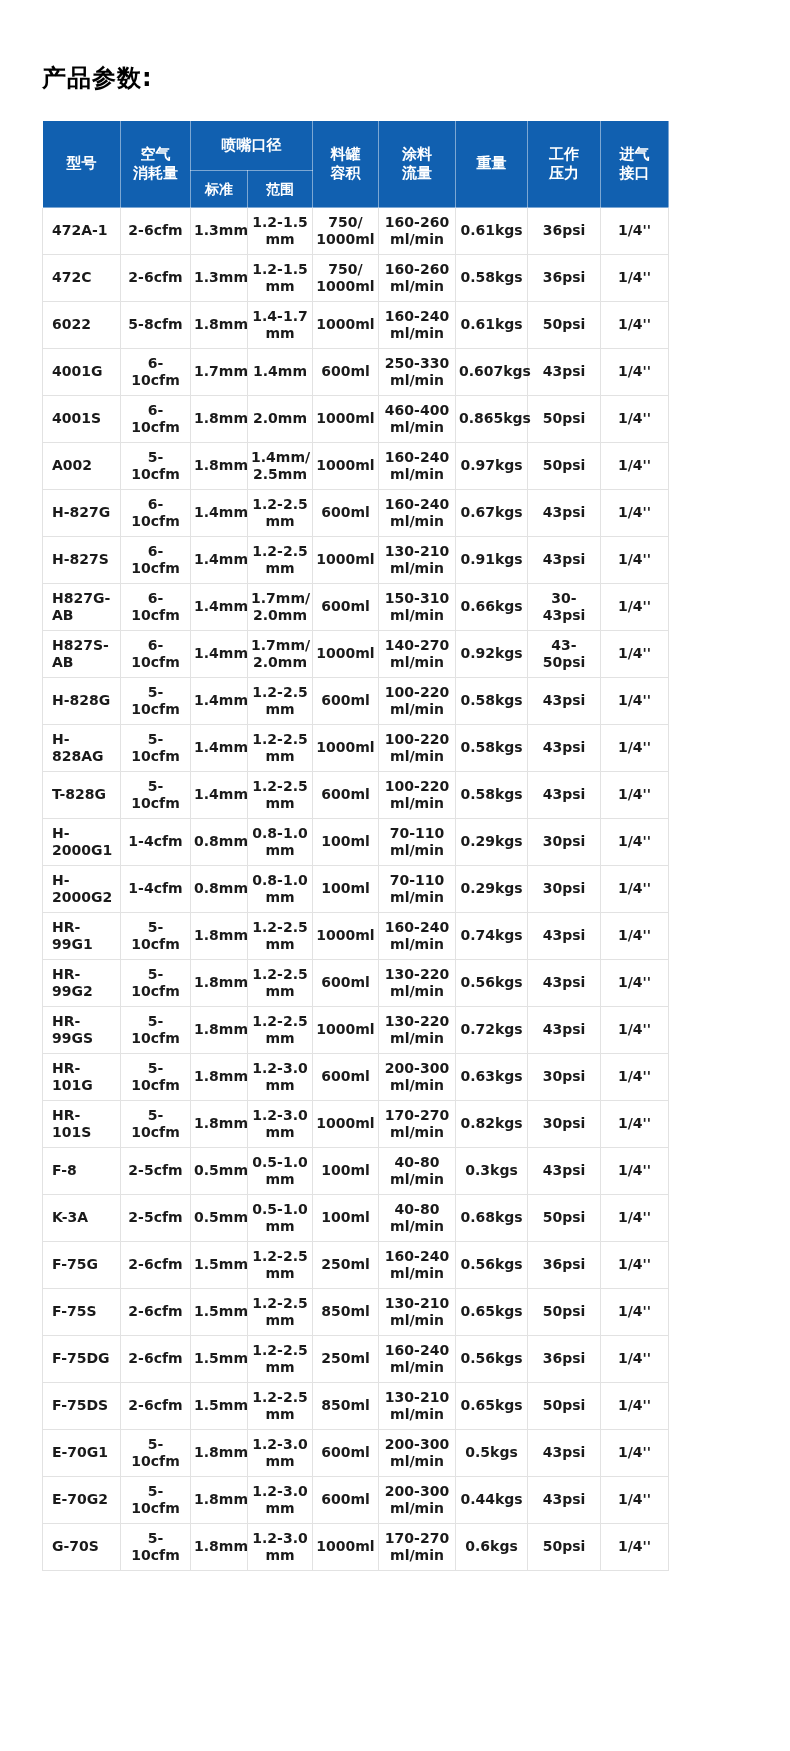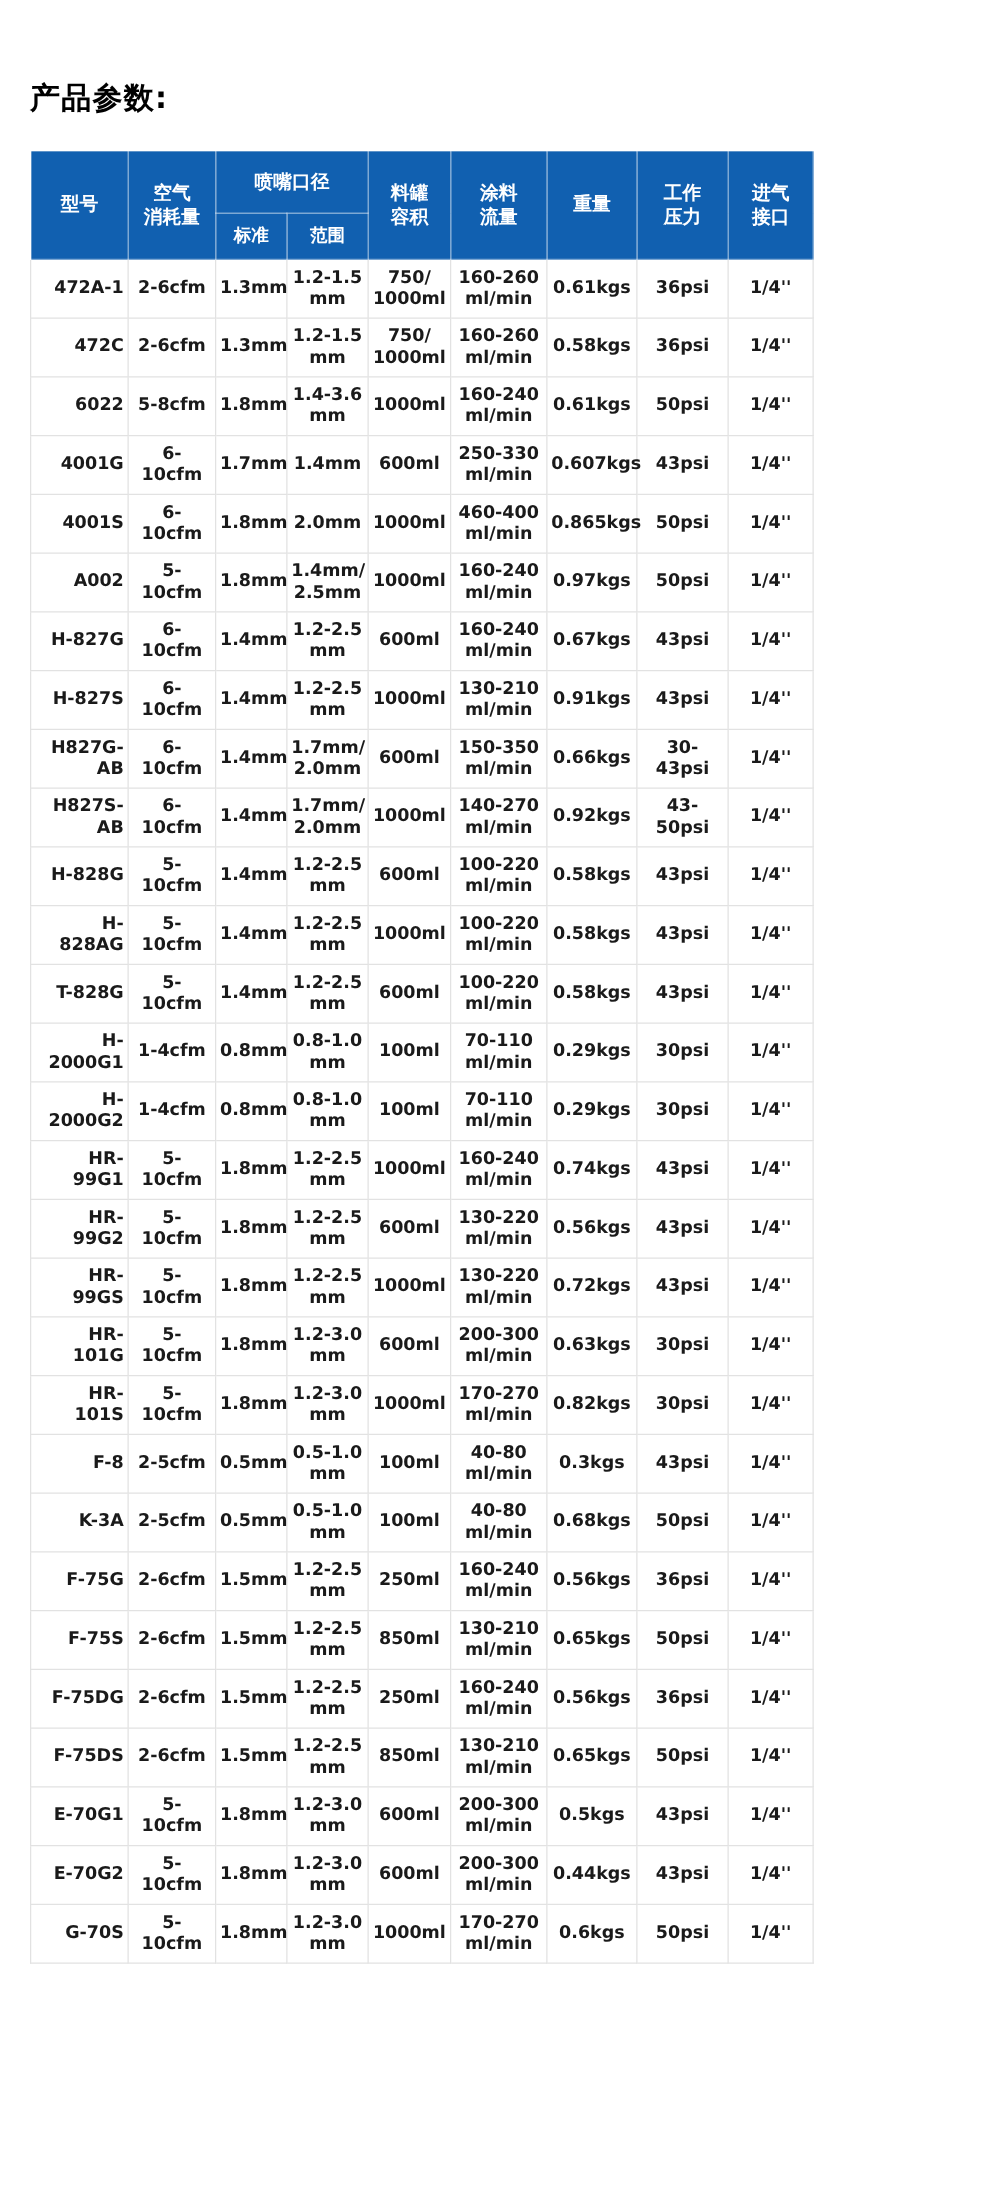--- a/index.html
+++ b/index.html
@@ -3,21 +3,21 @@
 <meta charset="utf-8">
 <style>
   * { margin: 0; padding: 0; box-sizing: border-box; }
   html, body { background: #ffffff; }
   body {
     width: 790px;
     min-height: 1751px;
     font-family: "DejaVu Sans", "Liberation Sans", sans-serif;
     color: #111111;
   }
-  .page { padding: 62px 42px 0 24px; }
+  .page { padding: 62px 42px 0 42px; }
   .title {
     font-size: 24px;
     font-weight: 700;
     color: #000000;
     letter-spacing: 1px;
     margin-bottom: 26px;
   }
   table.spec-table {
     width: 626px;
     border-collapse: collapse;
@@ -43,21 +43,21 @@
     font-weight: 700;
     color: #1a1a1a;
     text-align: center;
     vertical-align: middle;
     height: 47px;
     white-space: pre-line;
     line-height: 1.25;
     padding: 2px 3px;
   }
   table.spec-table td.model-cell {
-    text-align: right;
+    text-align: left;
     padding-left: 9px;
   }
 </style>
 </head>
 <body>
 
 <div class="page">
   <h1 class="title">产品参数:</h1>
 
   <table class="spec-table">
@@ -119,21 +119,21 @@
           <td>160-260
 ml/min</td>
           <td>0.58kgs</td>
           <td>36psi</td>
           <td>1/4''</td>
         </tr>
         <tr>
           <td class="model-cell">6022</td>
           <td>5-8cfm</td>
           <td>1.8mm</td>
-          <td>1.4-3.6
+          <td>1.4-1.7
 mm</td>
           <td>1000ml</td>
           <td>160-240
 ml/min</td>
           <td>0.61kgs</td>
           <td>50psi</td>
           <td>1/4''</td>
         </tr>
         <tr>
           <td class="model-cell">4001G</td>
@@ -198,21 +198,21 @@
           <td>43psi</td>
           <td>1/4''</td>
         </tr>
         <tr>
           <td class="model-cell">H827G-AB</td>
           <td>6-10cfm</td>
           <td>1.4mm</td>
           <td>1.7mm/
 2.0mm</td>
           <td>600ml</td>
-          <td>150-350
+          <td>150-310
 ml/min</td>
           <td>0.66kgs</td>
           <td>30-43psi</td>
           <td>1/4''</td>
         </tr>
         <tr>
           <td class="model-cell">H827S-AB</td>
           <td>6-10cfm</td>
           <td>1.4mm</td>
           <td>1.7mm/

